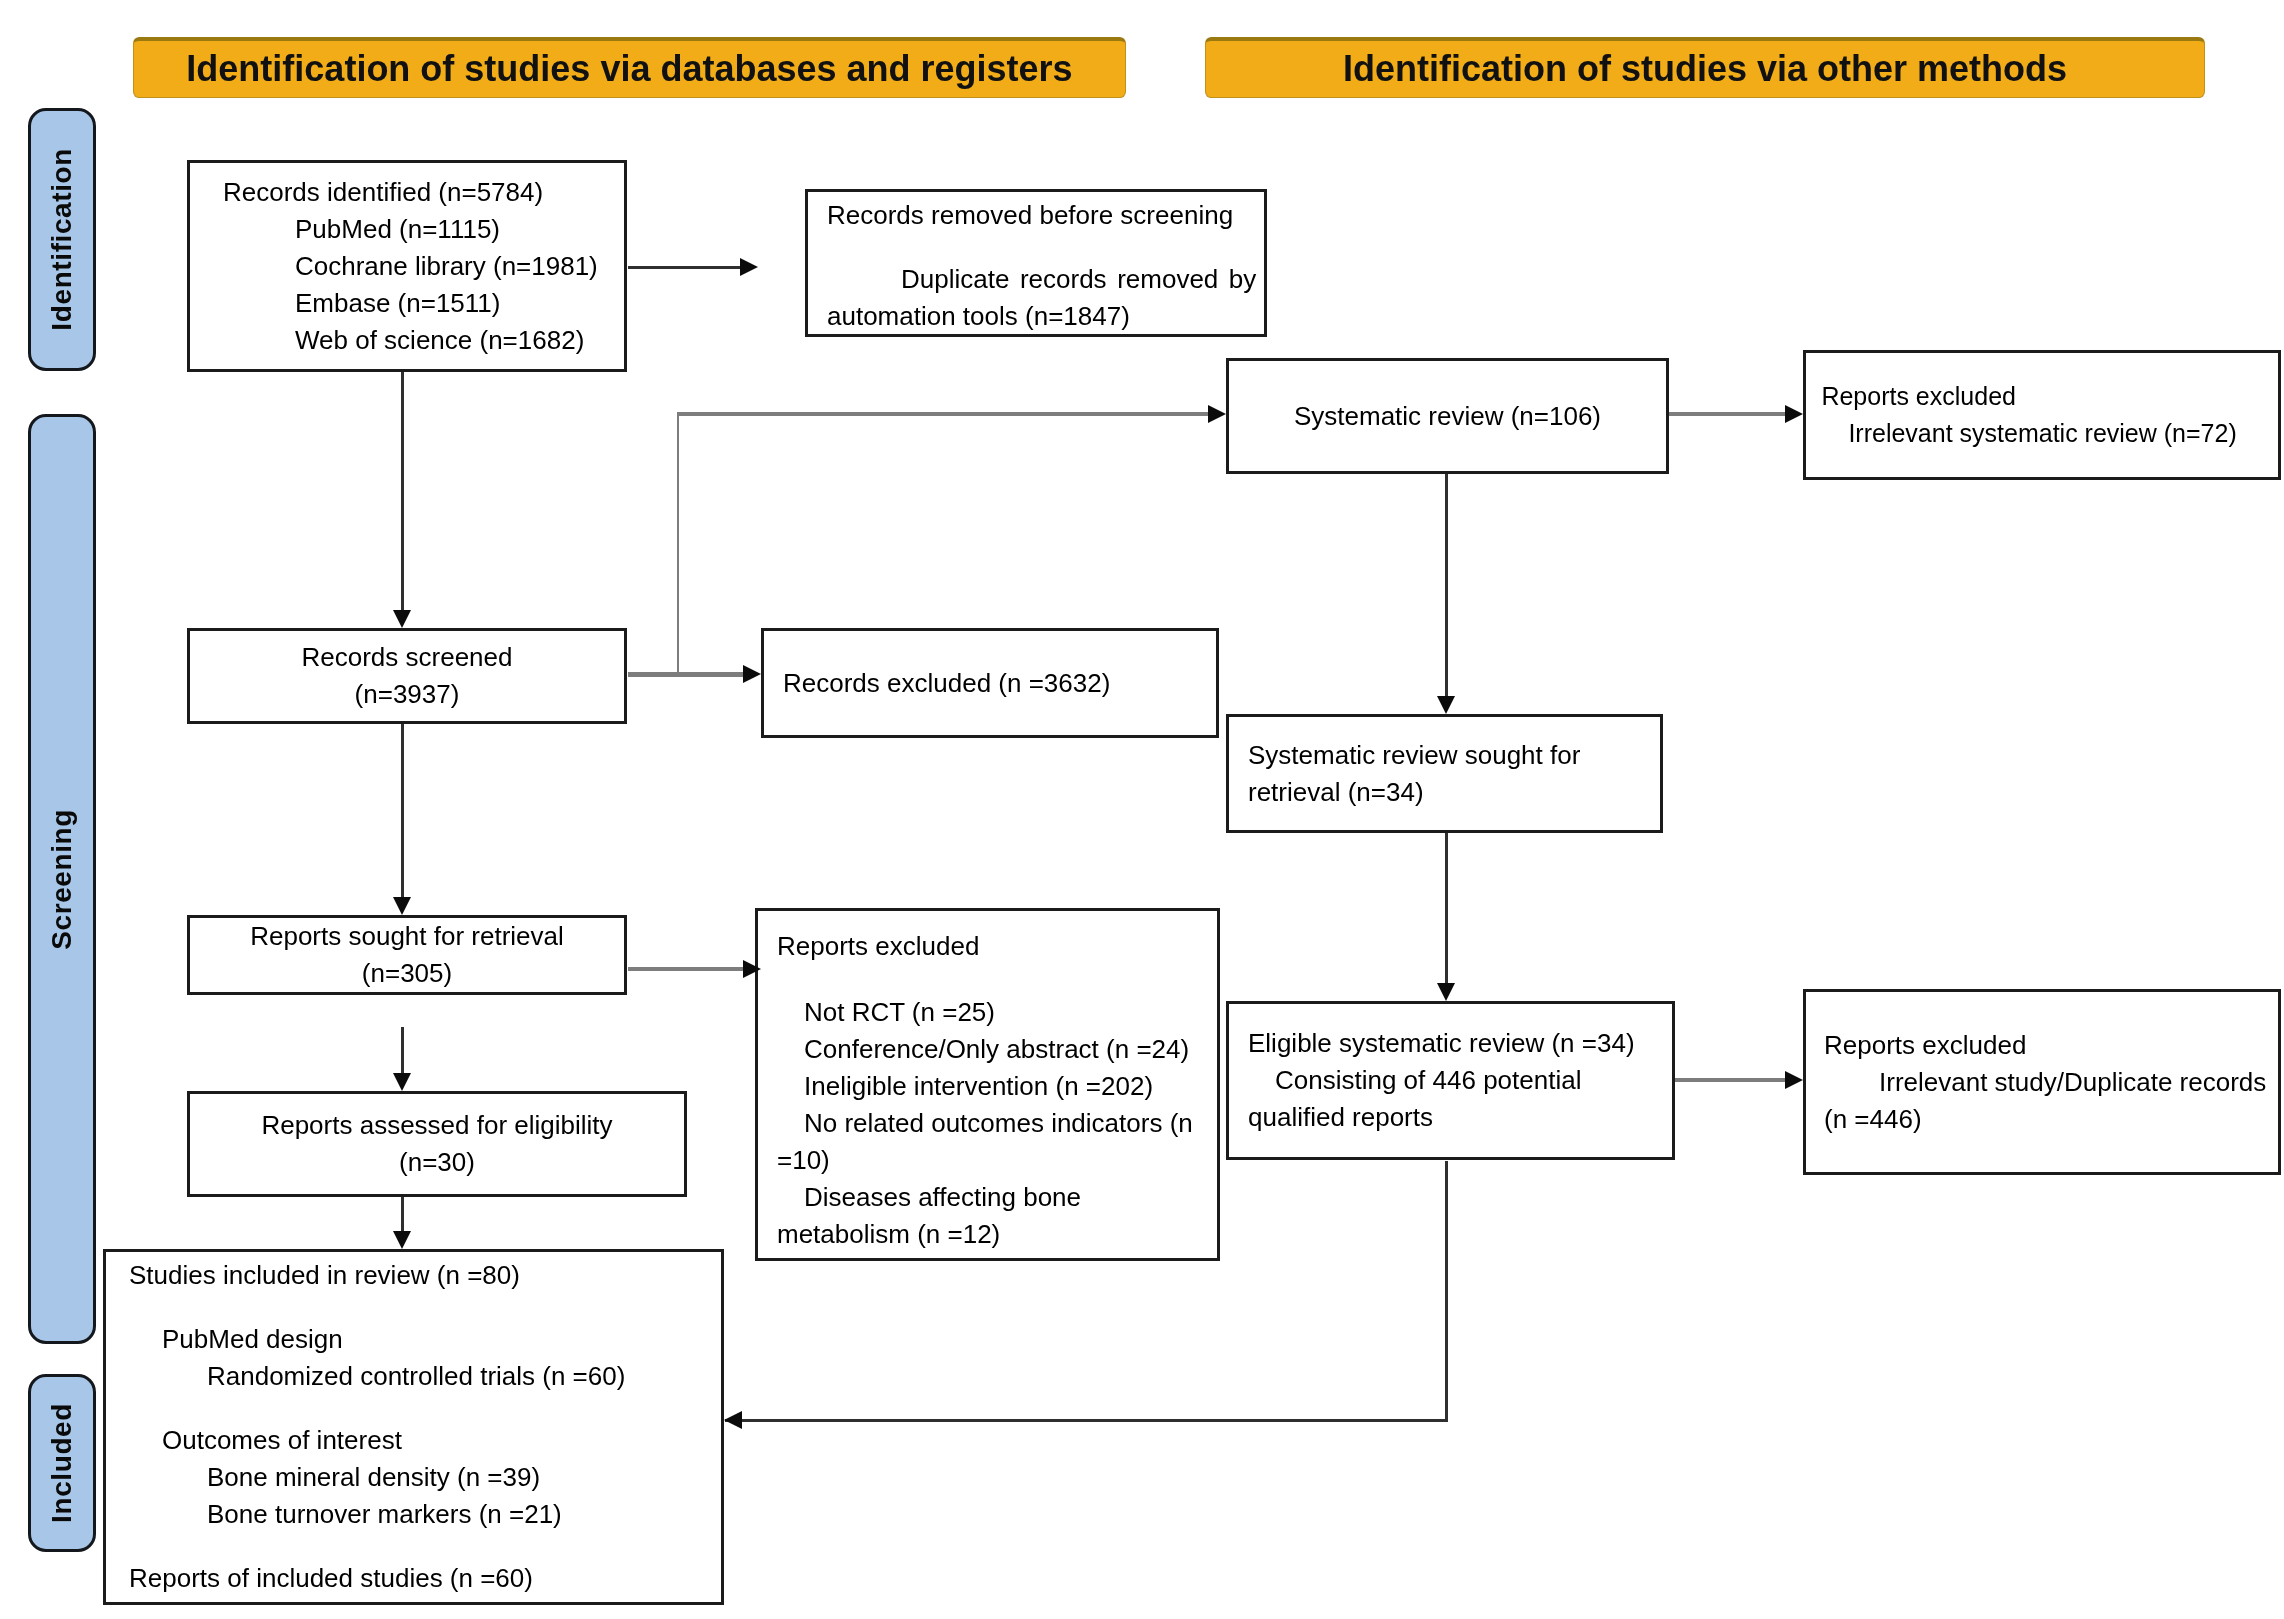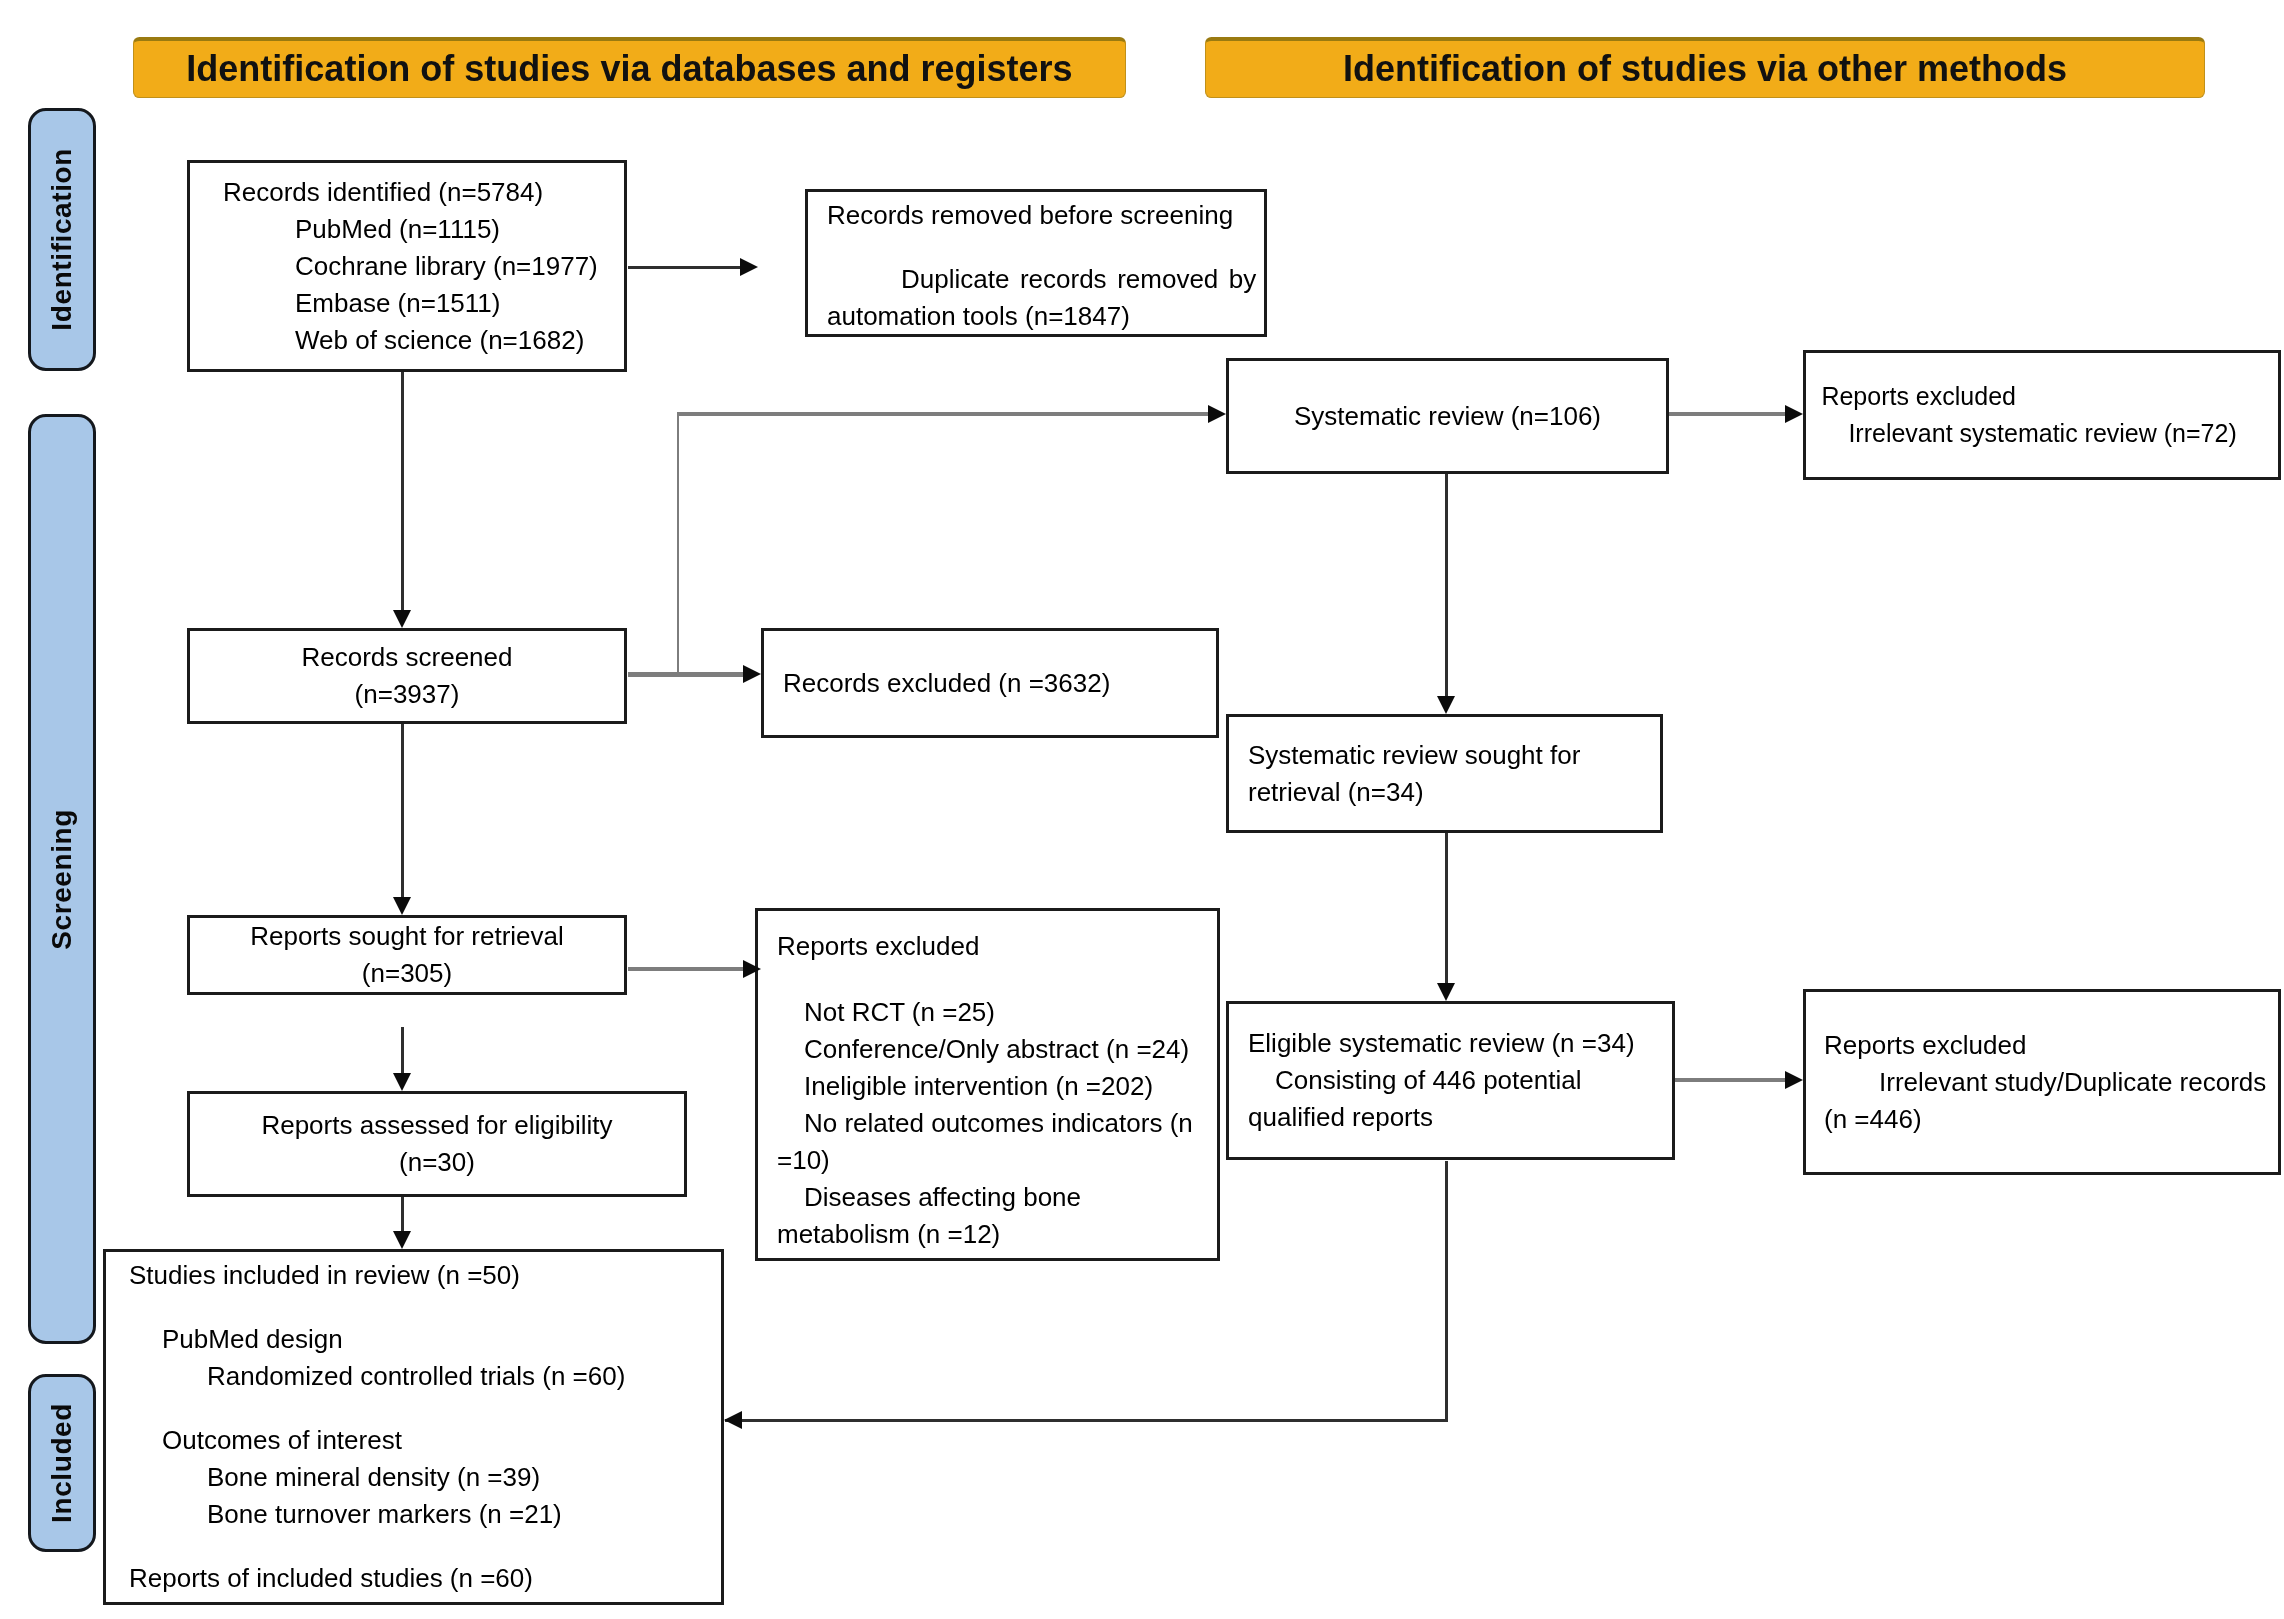--- a/index.html
+++ b/index.html
@@ -85,21 +85,21 @@
   <div class="stage" style="left:28px;top:414px;width:62px;height:924px;">
     <span class="vtext">Screening</span>
   </div>
   <div class="stage" style="left:28px;top:1374px;width:62px;height:172px;">
     <span class="vtext">Included</span>
   </div>
 
   <div class="box pl52" style="left:187px;top:160px;width:440px;height:212px;">
       <div class="ln">Records identified (n=5784)</div>
       <div class="ln i2">PubMed (n=1115)</div>
-      <div class="ln i2">Cochrane library (n=1977)</div>
+      <div class="ln i2">Cochrane library (n=1981)</div>
       <div class="ln i2">Embase (n=1511)</div>
       <div class="ln i2">Web of science (n=1682)</div>
     </div>
 
   <div class="box" style="left:757px;top:189px;width:462px;height:148px;margin-left:48px;">
       <div class="ln">Records removed before screening</div>
       <div class="sp"></div>
       <div class="ln ti3 just">Duplicate records removed by automation tools (n=1847)</div>
     </div>
 
@@ -126,21 +126,21 @@
       <div class="ln ti">No related outcomes indicators (n =10)</div>
       <div class="ln ti">Diseases affecting bone metabolism (n =12)</div>
     </div>
 
   <div class="box tc" style="left:187px;top:1091px;width:500px;height:106px;">
       <div class="ln">Reports assessed for eligibility</div>
       <div class="ln">(n=30)</div>
     </div>
 
   <div class="box" style="left:103px;top:1249px;width:621px;height:356px;padding-left:23px;">
-      <div class="ln">Studies included in review (n =50)</div>
+      <div class="ln">Studies included in review (n =80)</div>
       <div class="sp"></div>
       <div class="ln i1">PubMed design</div>
       <div class="ln i2b">Randomized controlled trials (n =60)</div>
       <div class="sp"></div>
       <div class="ln i1">Outcomes of interest</div>
       <div class="ln i2b">Bone mineral density (n =39)</div>
       <div class="ln i2b">Bone turnover markers (n =21)</div>
       <div class="sp"></div>
       <div class="ln">Reports of included studies (n =60)</div>
     </div>

